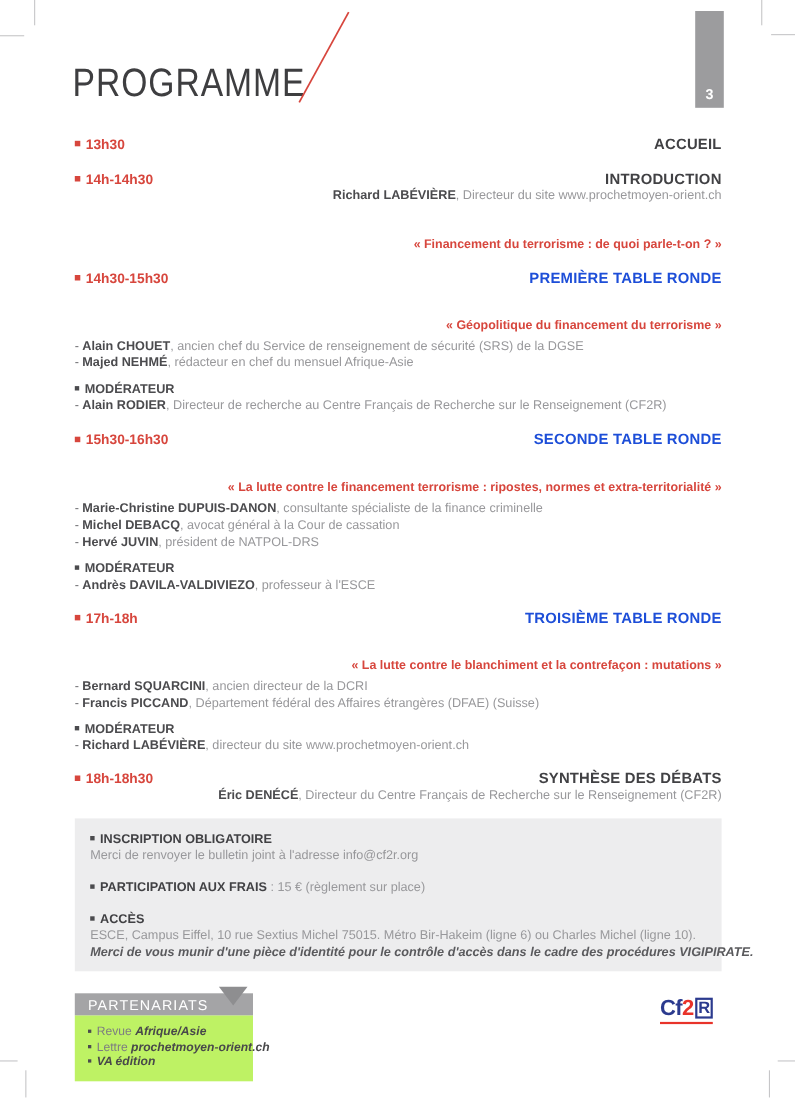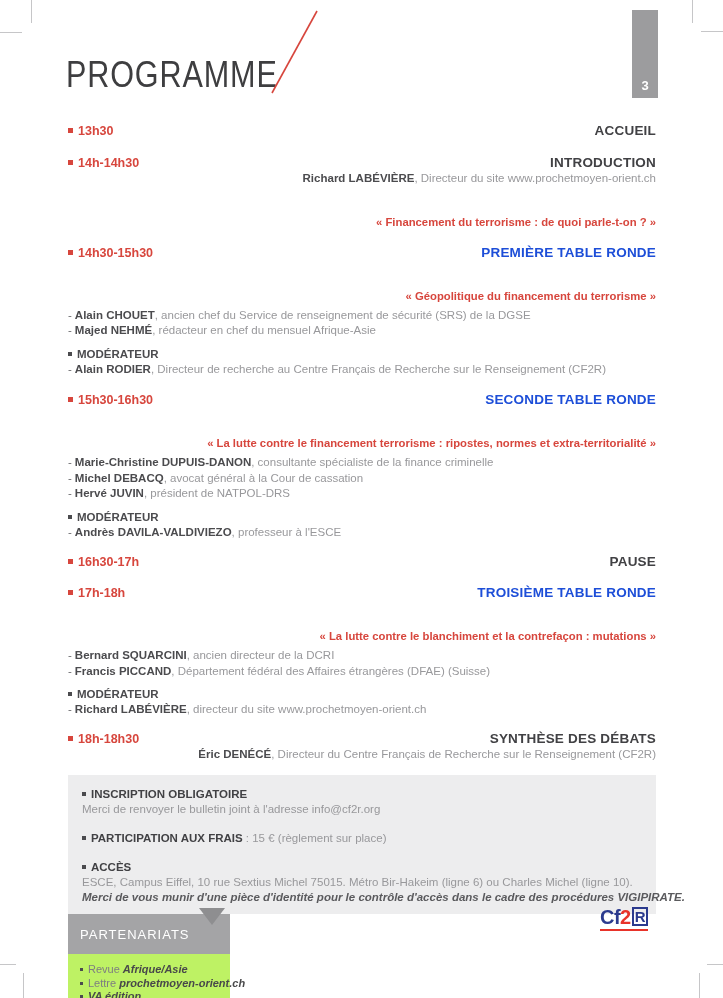--- a/index.html
+++ b/index.html
@@ -52,21 +52,21 @@
     margin-top:13px; background:#ededee; width:588px;
     padding:12px 14px 9px 14px;
   }
   .info-label { font-size:11.5px; font-weight:bold; color:#414144; line-height:15px; }
   .info-text { font-size:11.5px; color:#98989b; line-height:15px; white-space:nowrap; }
   .info-inline-text { font-size:11.5px; font-weight:normal; color:#98989b; }
   .info-note { font-size:11.5px; color:#5a5a5d; font-weight:bold; font-style:italic; line-height:15px; white-space:nowrap; }
   .mt14 { margin-top:14px; }
   
   .partners-banner {
-    position:relative; width:162px; height:40px; background:#a4a4a6;
+    position:relative; margin-top:20px; width:162px; height:20px; background:#a4a4a6;
     display:flex; align-items:center; padding-left:12px;
     color:#ffffff; font-size:13px; letter-spacing:1px; font-weight:400;
   }
   .banner-notch {
     position:absolute; right:5px; top:-6px; width:0; height:0;
     border-left:13px solid transparent; border-right:13px solid transparent;
     border-top:17px solid #8e8e90;
   }
   .partners-list { width:162px; background:#bef264; padding:9px 0 10px 12px; }
   .partner-item { font-size:11px; line-height:13.5px; white-space:nowrap; }
@@ -160,28 +160,20 @@
         <div class="person"><span class="p-dash">-</span><span class="p-name">Marie-Christine DUPUIS-DANON</span><span class="p-desc">, consultante spécialiste de la finance criminelle</span></div>
         <div class="person"><span class="p-dash">-</span><span class="p-name">Michel DEBACQ</span><span class="p-desc">, avocat général à la Cour de cassation</span></div>
         <div class="person"><span class="p-dash">-</span><span class="p-name">Hervé JUVIN</span><span class="p-desc">, président de NATPOL-DRS</span></div>
       </div>
       <div class="modblock">
         <div class="modlabel"><span class="msq"></span><span>MODÉRATEUR</span></div>
         <div class="person"><span class="p-dash">-</span><span class="p-name">Andrès DAVILA-VALDIVIEZO</span><span class="p-desc">, professeur à l'ESCE</span></div>
       </div>
     </div>
 
-    <div class="mb15">
-      <div class="session-row">
-        <div class="time-col"><span class="sq"></span><span>16h30-17h</span></div>
-        <div class="t-col">
-            <div class="s-title">PAUSE</div>
-          </div>
-      </div>
-    </div>
 
     <div class="mb13">
       <div class="session-row">
         <div class="time-col"><span class="sq"></span><span>17h-18h</span></div>
         <div class="t-col">
           <div class="s-title red">TROISIÈME TABLE RONDE</div>
           <div class="s-sub">« La lutte contre le blanchiment et la contrefaçon : mutations »</div>
         </div>
       </div>
       <div class="speakers">

